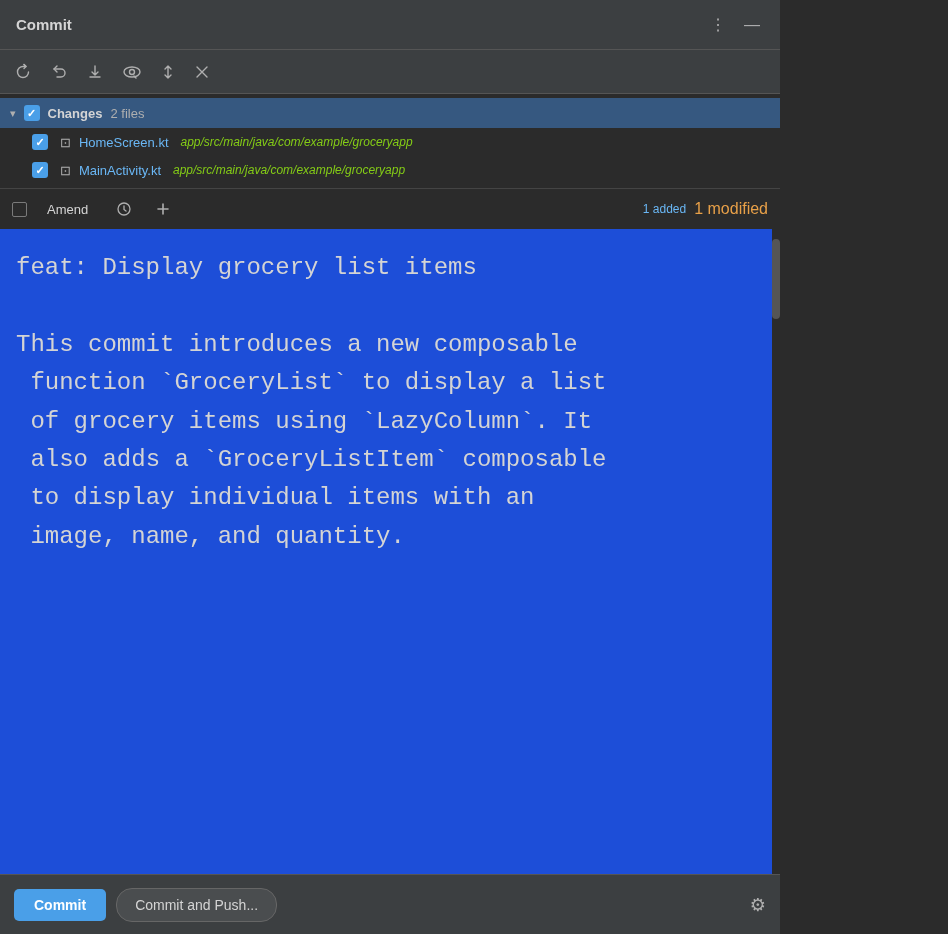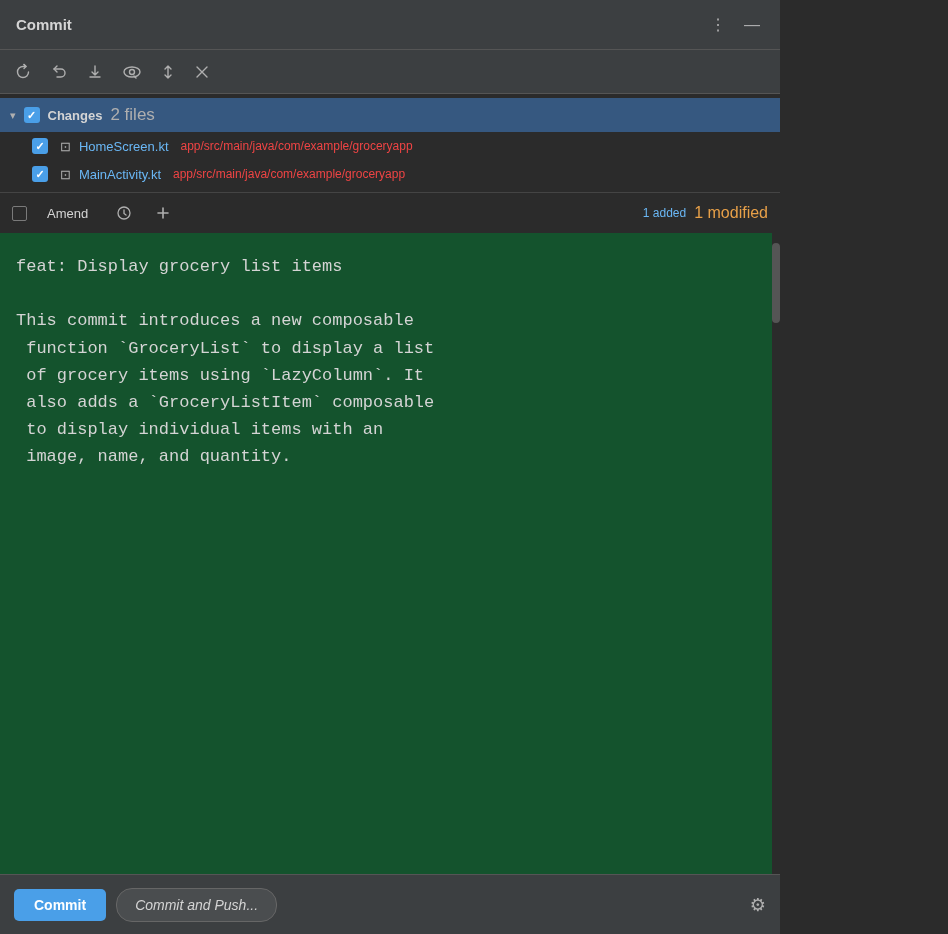--- a/index.html
+++ b/index.html
@@ -95,21 +95,21 @@
       color: white;
       font-size: 11px;
       font-weight: bold;
     }
     .changes-label {
       font-size: 13px;
       font-weight: 700;
       color: #d4d4d4;
     }
     .changes-count {
-      font-size: 17px;
+      font-size: 13px;
       color: #afafaf;
     }
     .file-row {
       display: flex;
       align-items: center;
       padding: 6px 10px 6px 32px;
       gap: 8px;
       cursor: pointer;
     }
     .file-icon {
@@ -117,22 +117,23 @@
       font-size: 13px;
       margin-left: 4px;
     }
     .file-name {
       font-size: 13px;
       color: #6ab7f5;
       font-weight: 400;
     }
     .file-path {
       font-size: 12px;
-      color: #ef4444;
+      color: #84cc16;
       margin-left: 4px;
+      font-style: italic;
     }
     .amend-row {
       display: flex;
       align-items: center;
       padding: 10px 12px;
       gap: 20px;
       background: #2b2b2b;
       border-top: 1px solid #444;
     }
     .amend-checkbox {
@@ -157,24 +158,24 @@
       font-size: 12px;
       color: #6ab7f5;
       text-align: right;
     }
     .badge-modified {
       font-size: 16px;
       color: #e8a048;
     }
     .commit-message-area {
       flex: 1;
-      background: #14532d;
+      background: #1d4ed8;
       padding: 20px 16px;
       font-family: 'Courier New', 'JetBrains Mono', monospace;
-      font-size: 17px;
+      font-size: 24px;
       color: #d4d4d4;
       line-height: 1.6;
       min-height: 420px;
       overflow-y: auto;
       position: relative;
     }
     .commit-message-text {
       white-space: pre-wrap;
       word-break: break-word;
     }
@@ -214,21 +215,20 @@
       cursor: pointer;
     }
     .btn-commit-push {
       background: #4a4d4f;
       color: #d4d4d4;
       border: 1px solid #666;
       border-radius: 16px;
       padding: 8px 18px;
       font-size: 14px;
       cursor: pointer;
-      font-style: italic;
     }
     .btn-settings {
       margin-left: auto;
       background: none;
       border: none;
       color: #afafaf;
       font-size: 18px;
       cursor: pointer;
     }
   </style>

